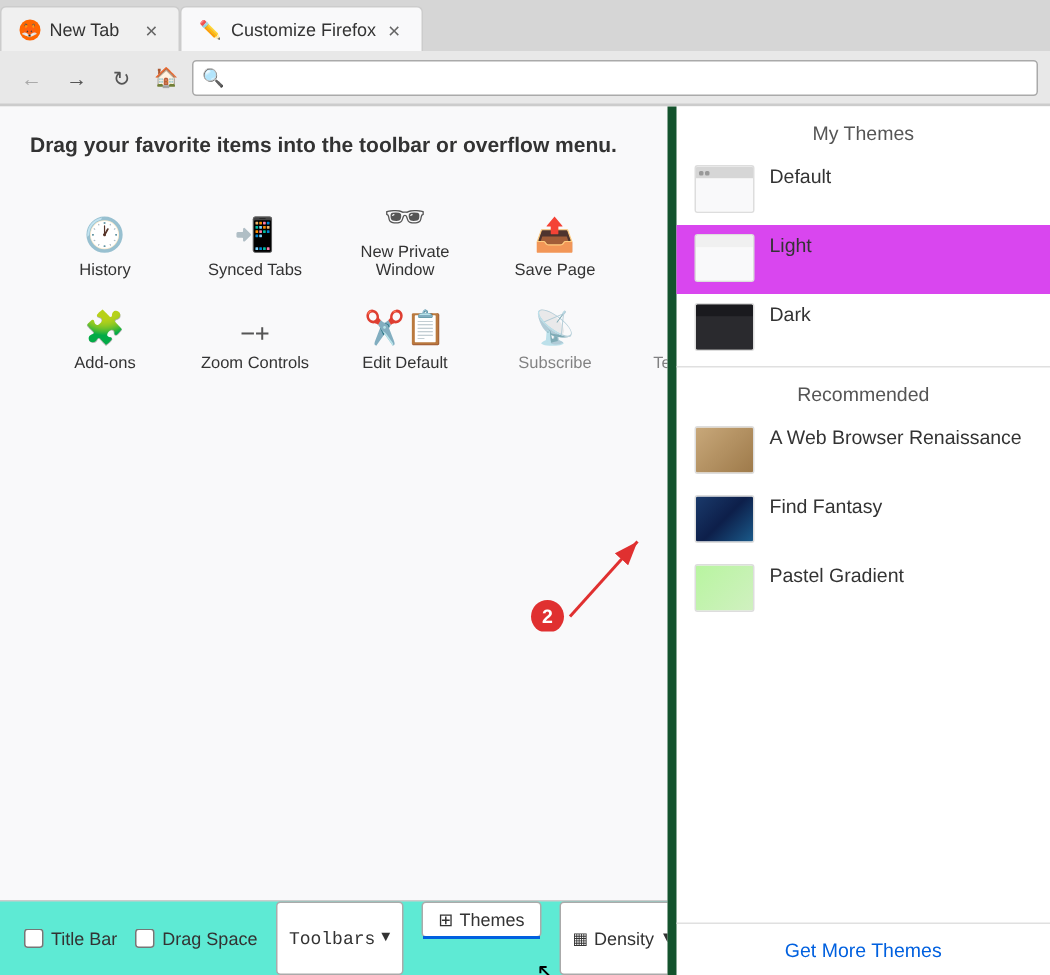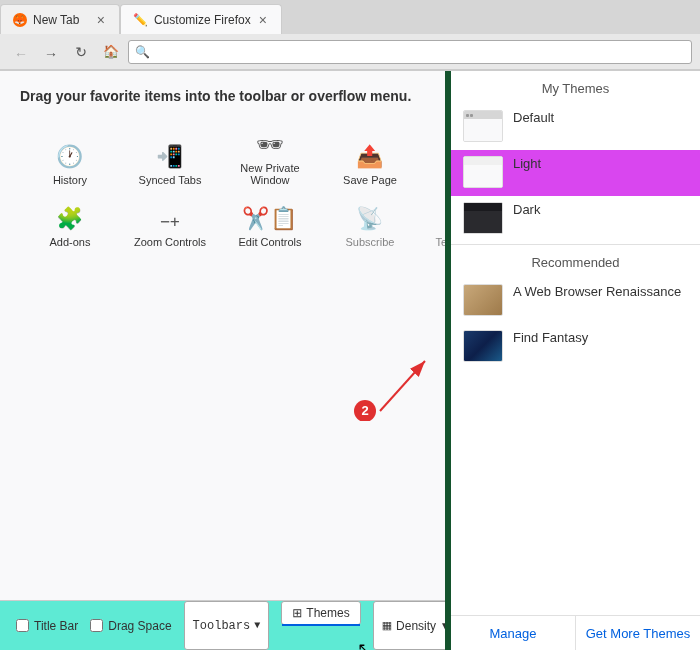--- a/index.html
+++ b/index.html
@@ -479,21 +479,21 @@
       <div class="toolbar-item">
         <span class="item-icon">🧩</span>
         <span class="item-label">Add-ons</span>
       </div>
       <div class="toolbar-item">
         <span class="item-icon" style="font-size:16px;font-family:monospace;">−+</span>
         <span class="item-label">Zoom Controls</span>
       </div>
       <div class="toolbar-item">
         <span class="item-icon">✂️📋</span>
-        <span class="item-label">Edit Controls</span>
+        <span class="item-label">Edit Default</span>
       </div>
 
       <div class="toolbar-item" style="opacity:0.6;">
         <span class="item-icon">📡</span>
         <span class="item-label">Subscribe</span>
       </div>
       <div class="toolbar-item" style="opacity:0.6;">
         <span class="item-icon">📰</span>
         <span class="item-label">Text Encoding</span>
       </div>
@@ -541,23 +541,26 @@
     <div class="theme-item">
       <div class="theme-thumb theme-thumb-renaissance"></div>
       <span class="theme-name">A Web Browser Renaissance</span>
     </div>
 
     <div class="theme-item">
       <div class="theme-thumb theme-thumb-space"></div>
       <span class="theme-name">Find Fantasy</span>
     </div>
 
+    <div class="theme-item">
+      <div class="theme-thumb theme-thumb-pastel"></div>
+      <span class="theme-name">Pastel Gradient</span>
+    </div>
 
     <div class="panel-footer">
-      <button class="manage-btn">Manage</button>
       <button class="get-more-btn">Get More Themes</button>
     </div>
   </div>
 
   <svg class="arrow-annotation" style="left:350px;top:270px;width:100px;height:80px;" viewBox="0 0 100 80">
     <defs>
       <marker id="arrowhead2" markerWidth="8" markerHeight="6" refX="8" refY="3" orient="auto">
         <polygon points="0 0, 8 3, 0 6" fill="#e03030"></polygon>
       </marker>
     </defs>

